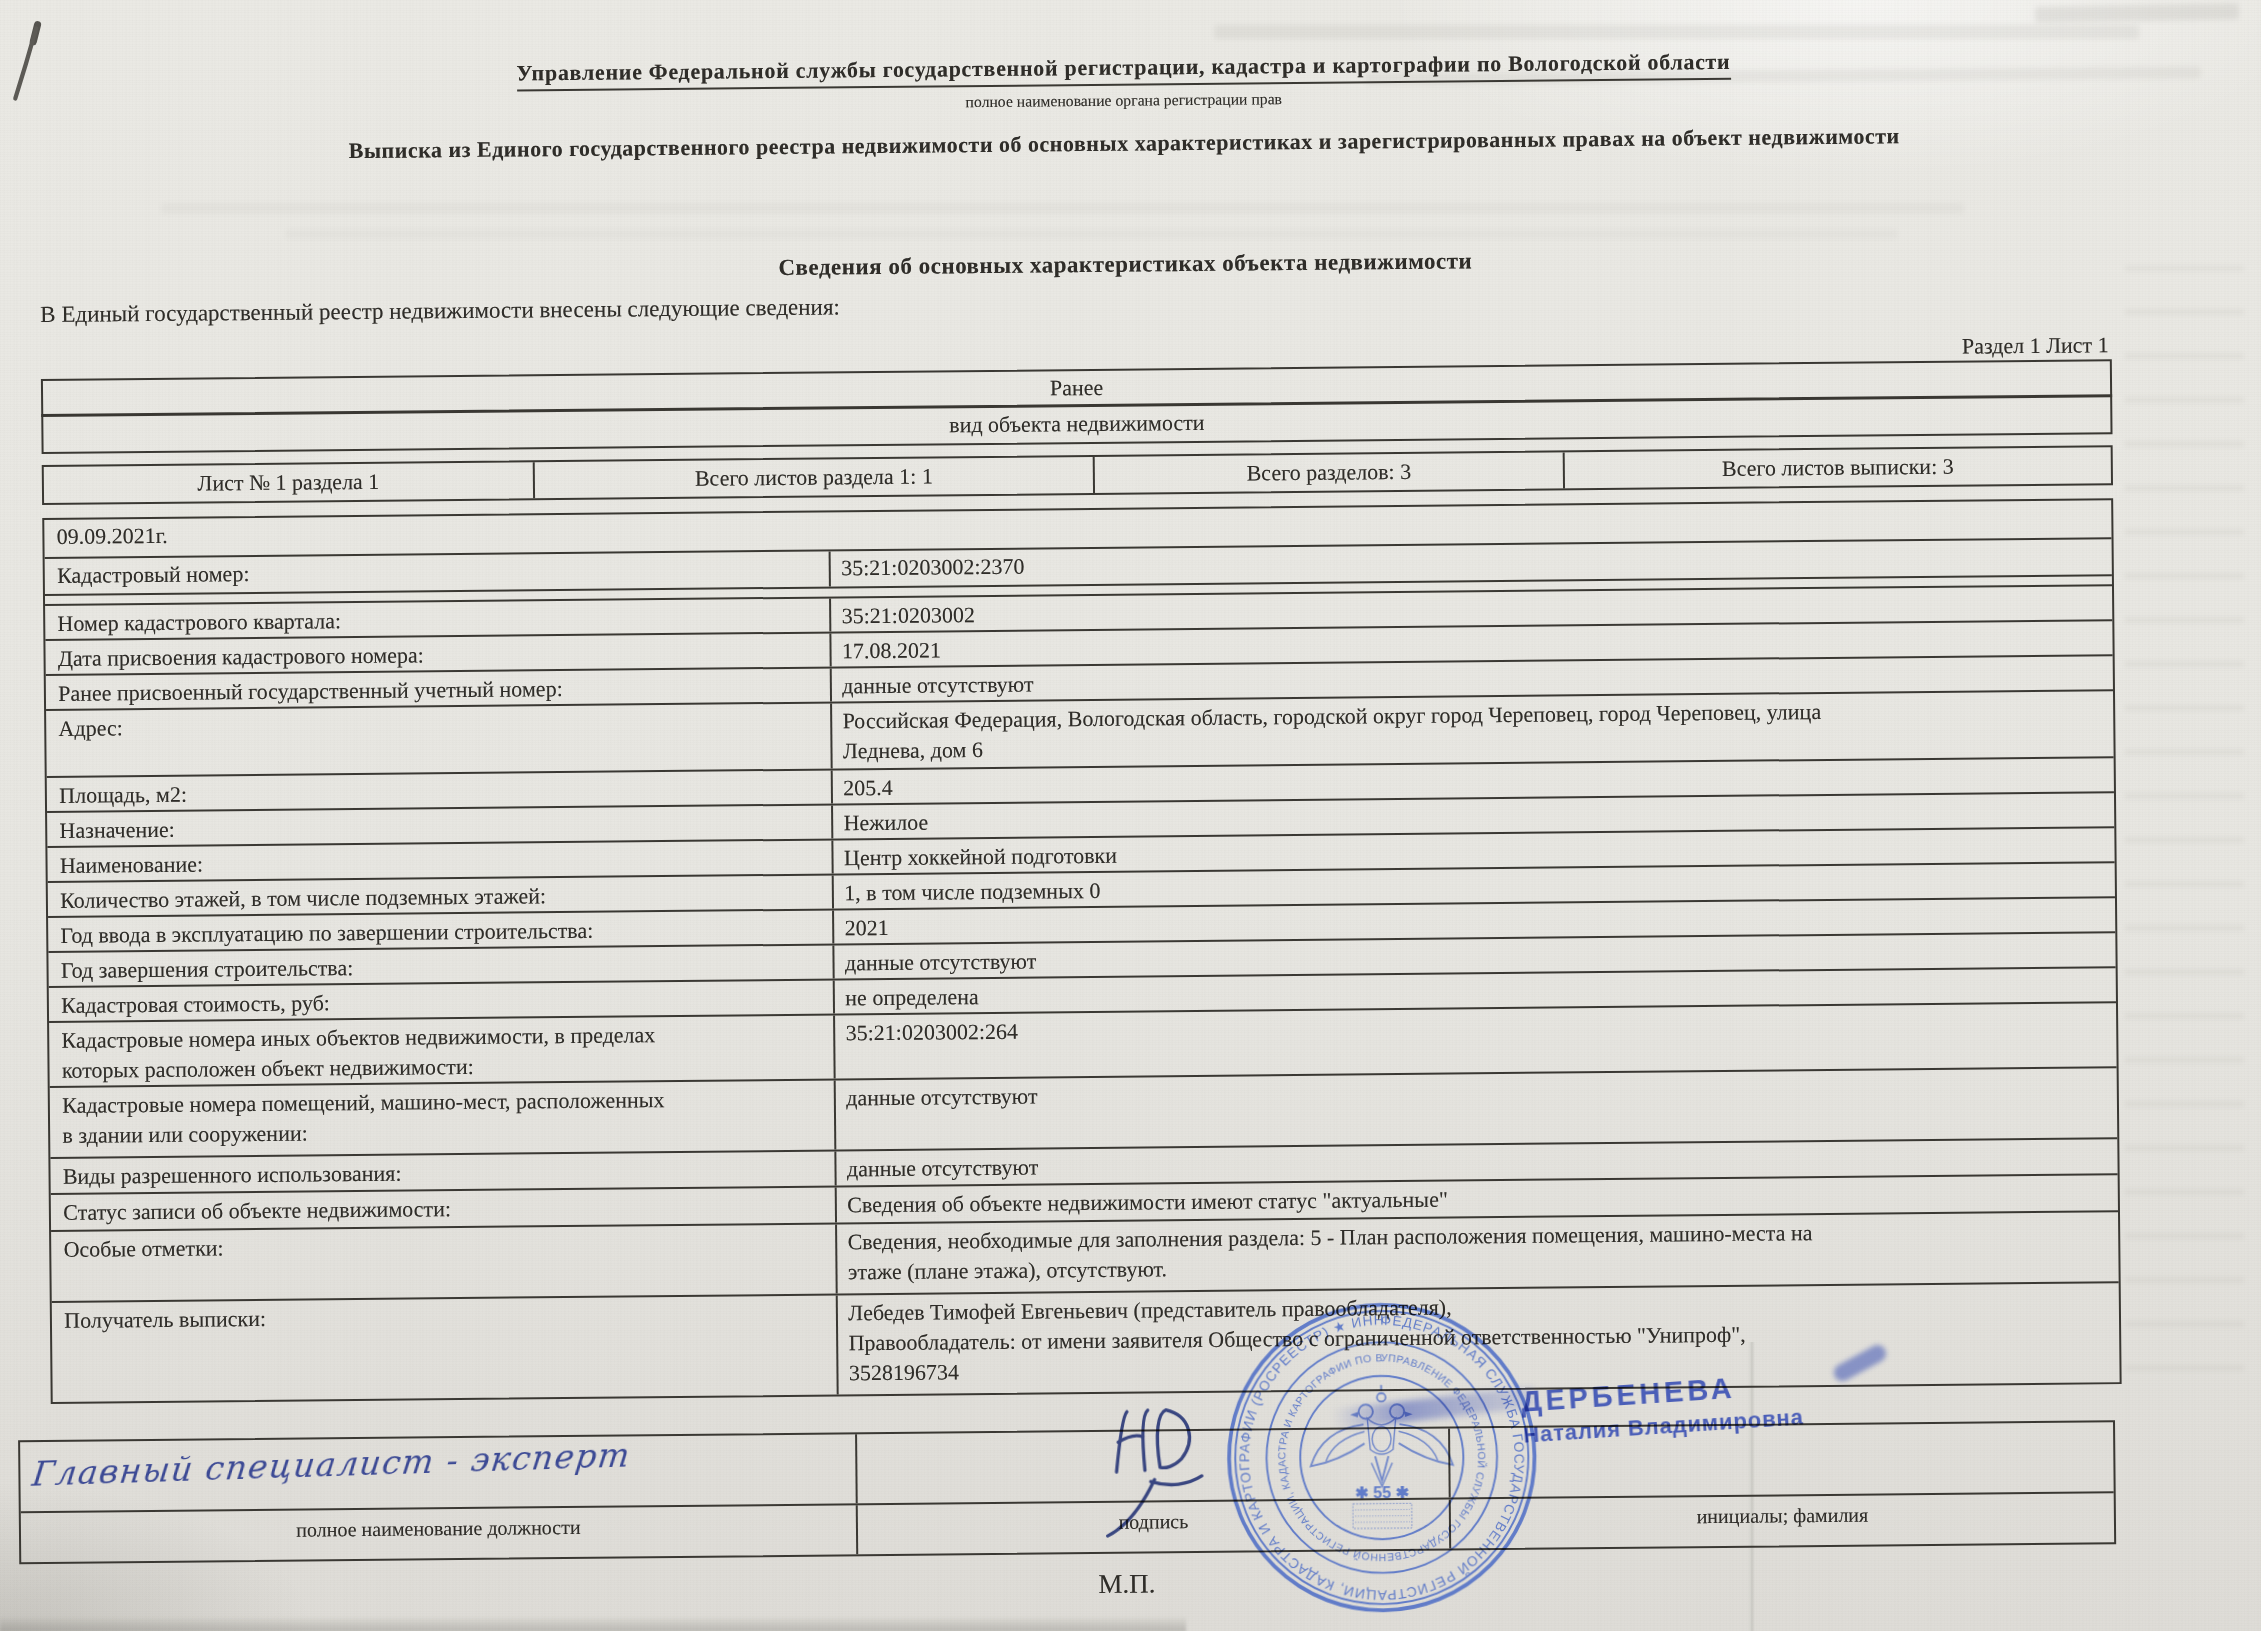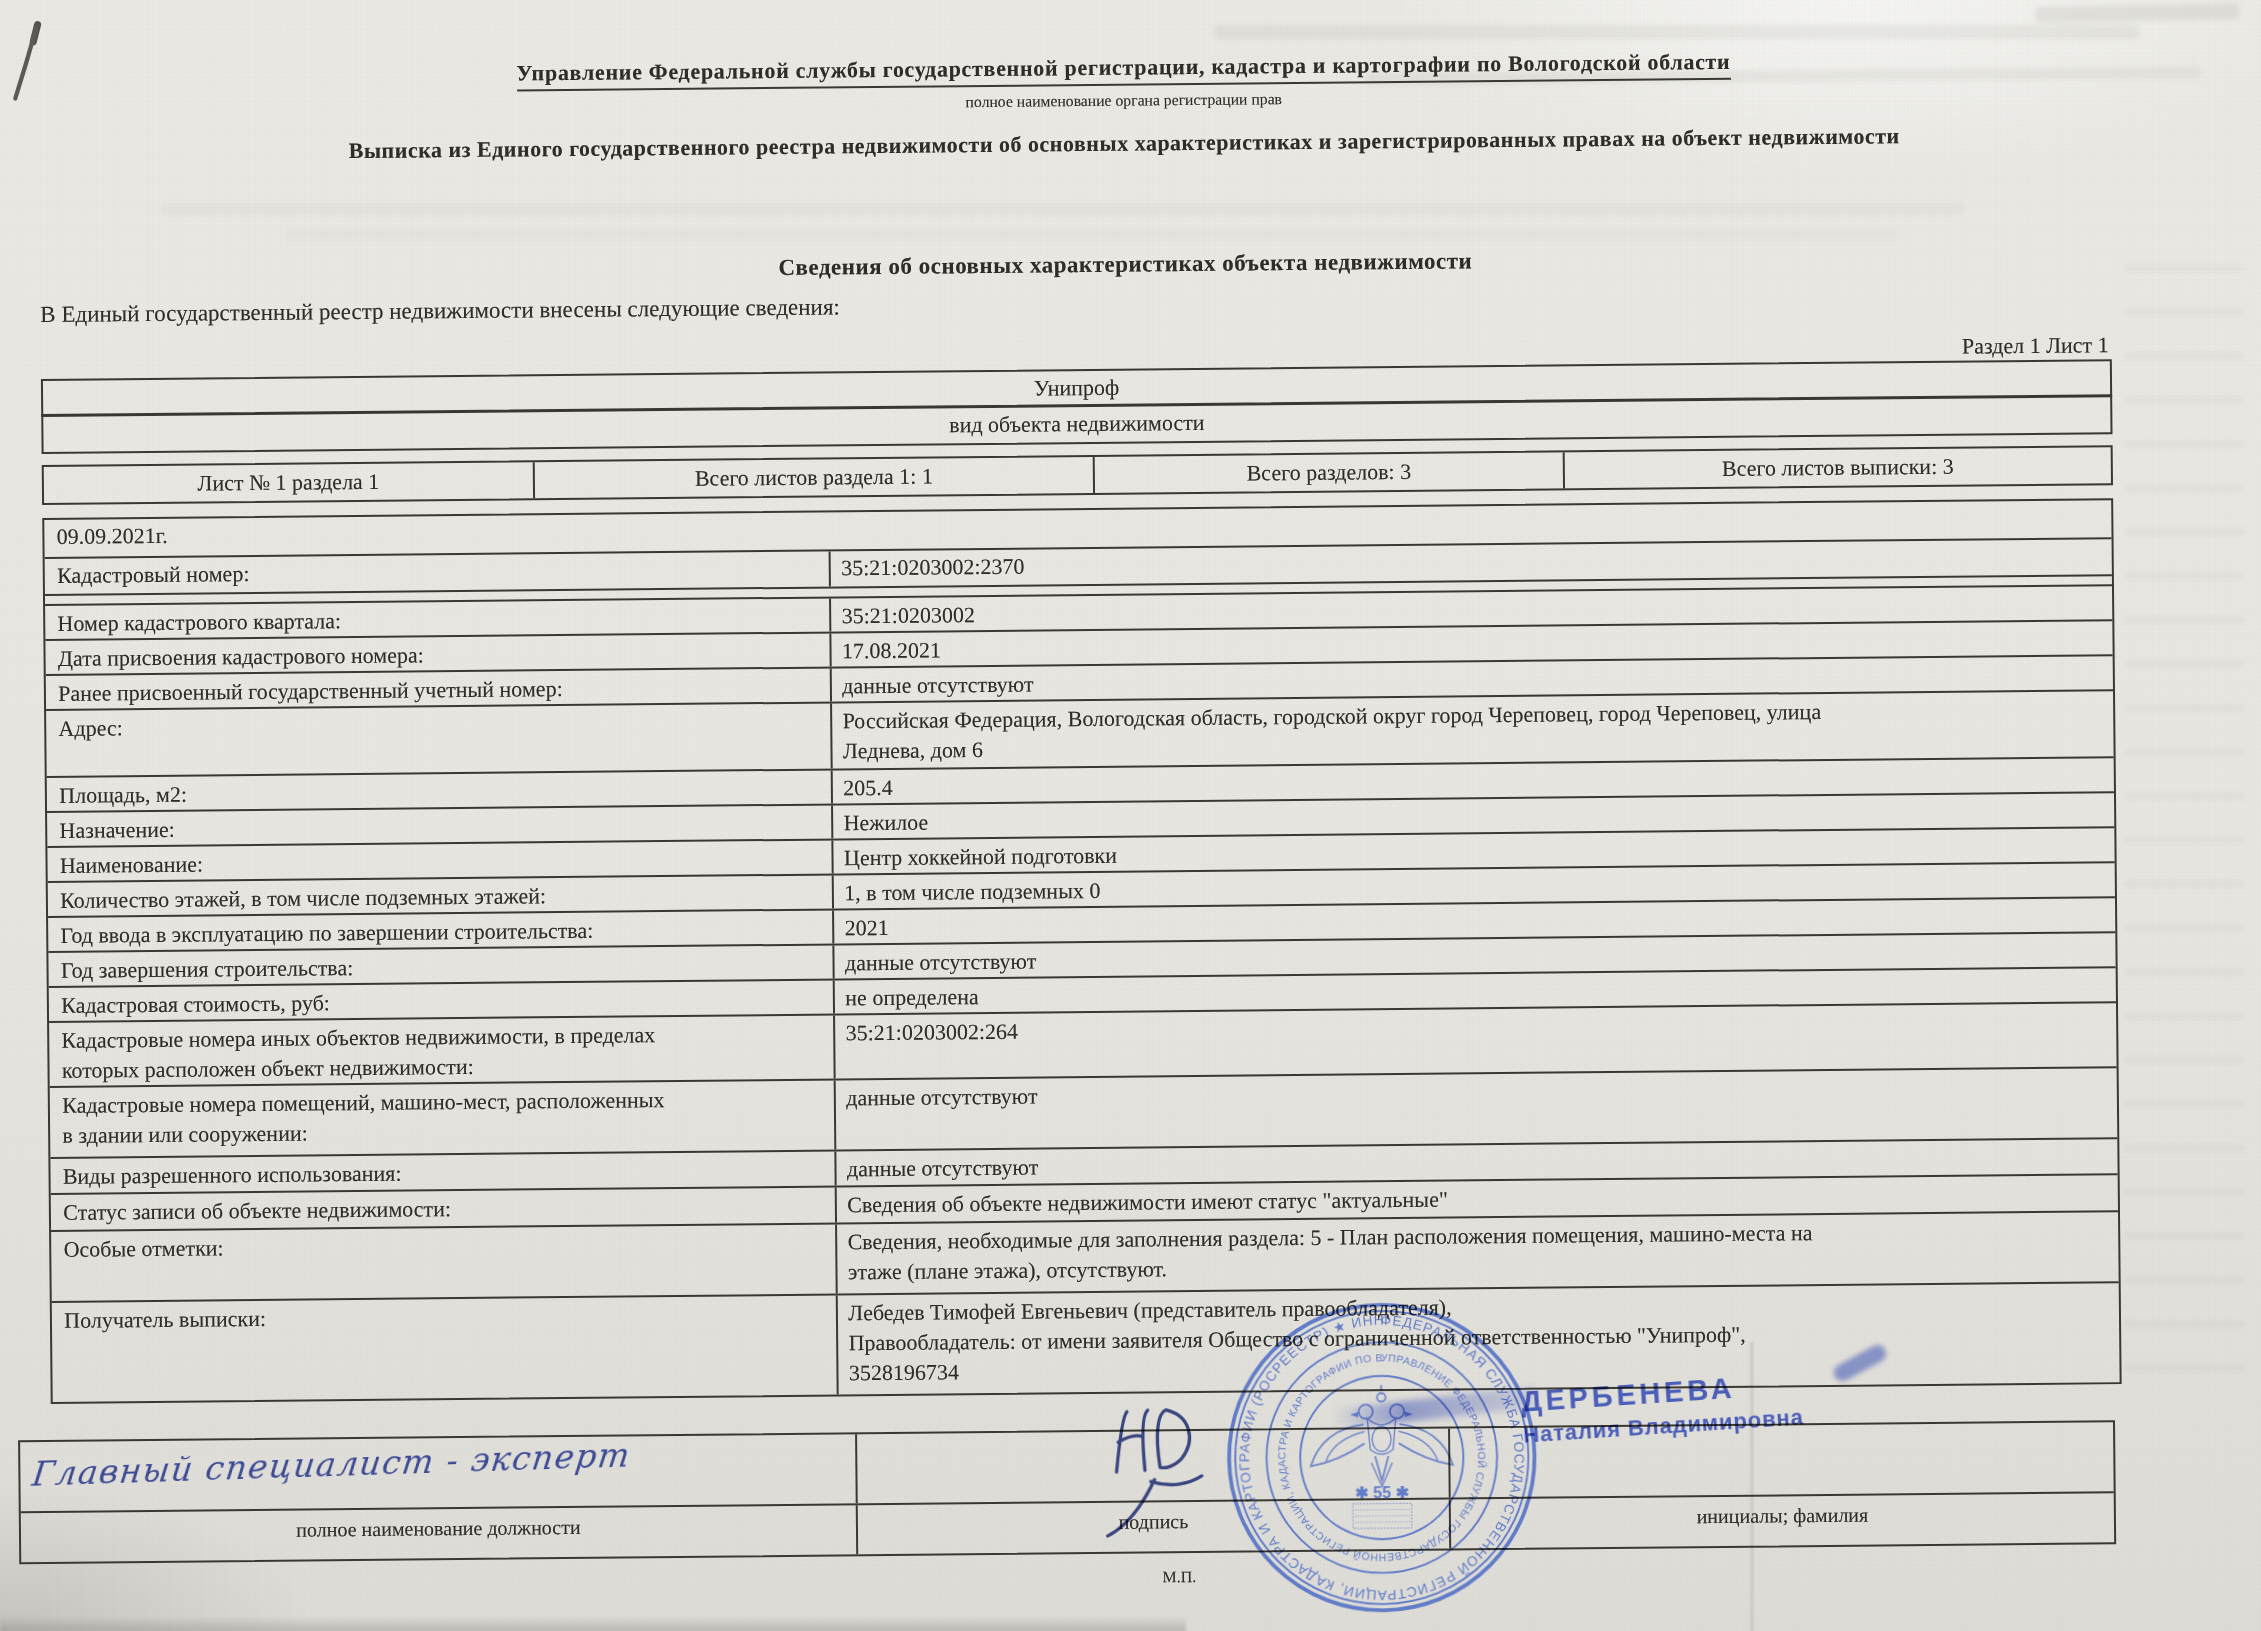--- a/index.html
+++ b/index.html
@@ -55,21 +55,21 @@
   .sig-cell{box-sizing:border-box;display:flex;align-items:flex-start;justify-content:center;
     padding-top:7.6px;border-right:2.4px solid #3a3833;}
   .sig-cell:last-child{border-right:none;}
   .sc1{width:837px;} .sc2{width:593px;} .sc3{flex:1;}
   .sig-hand-row{height:69px;}
   .sig-cap-row{height:51px;}
   .hand-title{position:absolute;left:26px;top:1446px;width:783px;
     font-family:"DejaVu Serif","Liberation Serif",serif;font-style:italic;
     font-size:33px;color:#2e3d8f;letter-spacing:1.4px;white-space:nowrap;
     transform:rotate(-1.3deg) skewX(-9deg);filter:blur(0.2px);opacity:.92;}
-  .mp{position:absolute;left:1155px;top:1579px;font-size:16px;}
+  .mp{position:absolute;left:1091px;top:1579px;font-size:27px;}
   
   .name-stamp{position:absolute;left:1516px;top:1392px;color:#3e53b5;
     font-family:"Liberation Sans","DejaVu Sans",sans-serif;font-weight:700;
     transform:rotate(-3.2deg);filter:blur(0.3px);opacity:.92;mix-blend-mode:multiply;}
   .name-stamp .l1{font-size:29px;letter-spacing:3.8px;}
   .name-stamp .l2{font-size:22px;letter-spacing:0.9px;margin-top:3.8px;}
   .smear{position:absolute;left:1326px;top:1411px;width:204px;height:21px;
     background:linear-gradient(90deg,rgba(62,83,181,0) 0%,rgba(62,83,181,.5) 35%,rgba(62,83,181,.12) 100%);
     transform:rotate(-6deg);filter:blur(3.3px);}
   .smear2{position:absolute;left:1826px;top:1372px;width:57px;height:17px;
@@ -112,21 +112,21 @@
 
   <div class="org-name txt"><span>Управление Федеральной службы государственной регистрации, кадастра и картографии по Вологодской области</span></div>
   <div class="org-caption txt">полное наименование органа регистрации прав</div>
   <div class="doc-title txt">Выписка из Единого государственного реестра недвижимости об основных характеристиках и зарегистрированных правах на объект недвижимости</div>
   <div class="section-title txt">Сведения об основных характеристиках объекта недвижимости</div>
   <div class="intro txt">В Единый государственный реестр недвижимости внесены следующие сведения:</div>
   <div class="section-ref txt">Раздел 1 Лист 1</div>
 
   <div class="mini-table">
     <div class="mt-row txt" style="height:38px;">
-      <span>Унипроф</span>
+      <span>Ранее</span>
     </div>
     <div class="mt-row second txt" style="height:40px;">
       <span>вид объекта недвижимости</span>
     </div>
     <div class="mt-row sheet txt" style="height:40px;">
       <div class="mt-cell" style="width:491px;">Лист № 1 раздела 1</div>
       <div class="mt-cell" style="width:560px;">Всего листов раздела 1: 1</div>
       <div class="mt-cell" style="width:470px;">Всего разделов: 3</div>
       <div class="mt-cell" style="flex:1;">Всего листов выписки: 3</div>
     </div>

